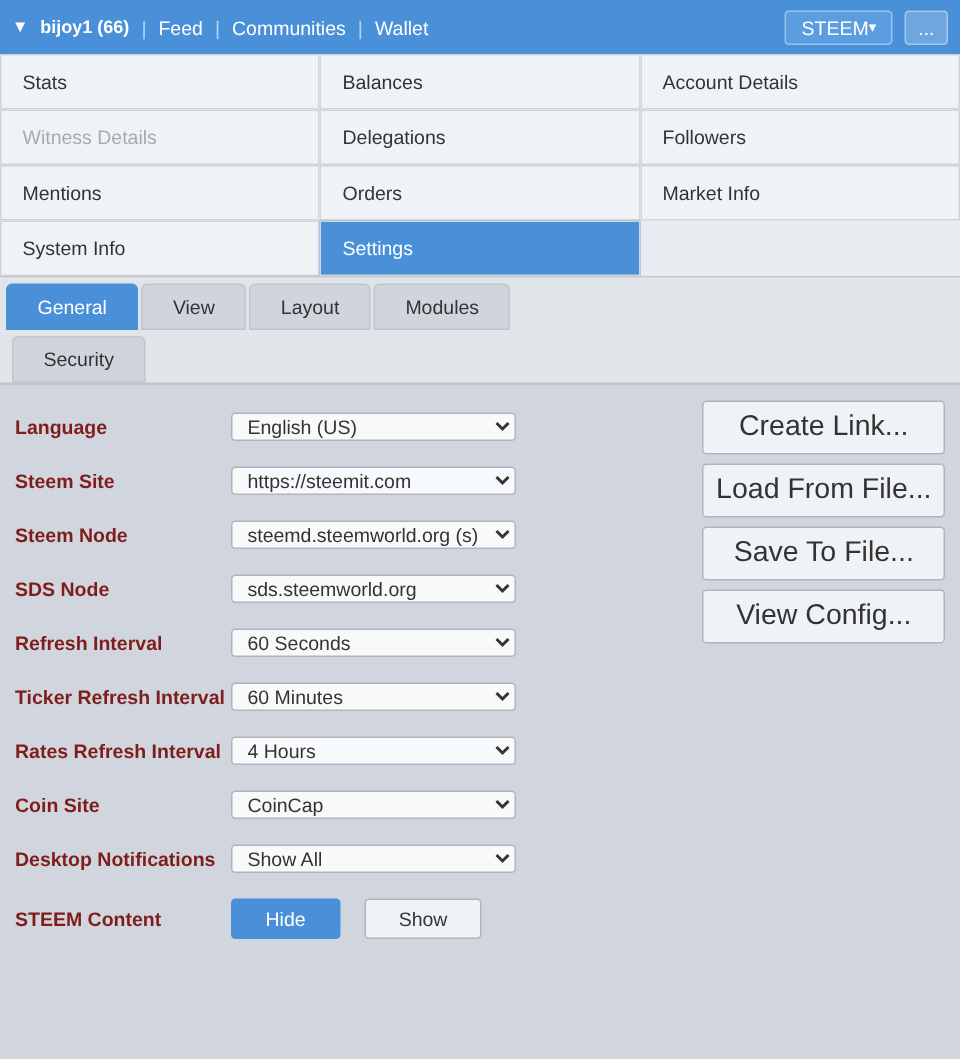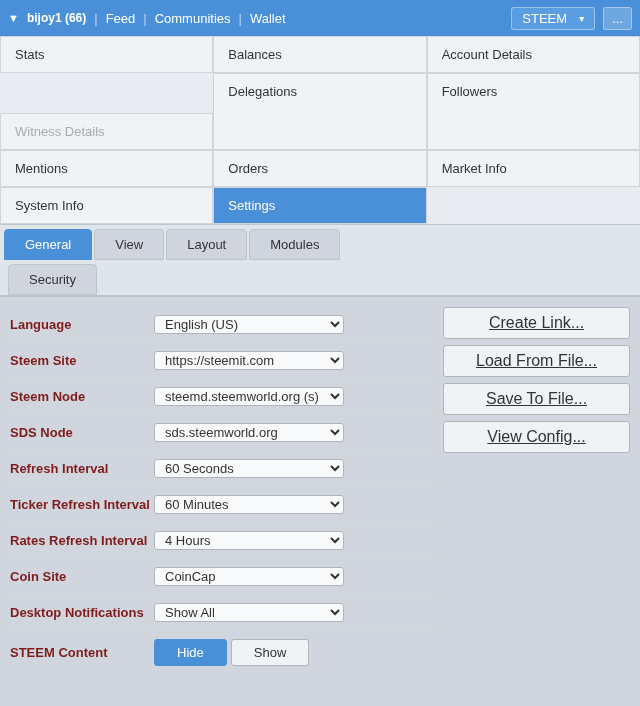--- a/index.html
+++ b/index.html
@@ -11,39 +11,39 @@
       background: #4a90d9;
       padding: 0 8px;
       height: 36px;
       gap: 8px;
     }
     .top-bar-link { color: white; font-size: 13px; cursor: pointer; }
     .top-bar-spacer { flex: 1; }
     .top-bar-steem {
       background: #5a9de0; color: white; border: 1px solid rgba(255,255,255,0.4);
       padding: 3px 10px; border-radius: 3px; cursor: pointer; font-size: 13px;
-      display: flex; align-items: center; gap: 12px;
+      display: flex; align-items: center; gap: 0;
     }
     .top-bar-dots {
       background: rgba(255,255,255,0.2); color: white; border: 1px solid rgba(255,255,255,0.4);
       padding: 3px 8px; border-radius: 3px; cursor: pointer; font-size: 13px;
     }
 
     
     .nav-grid {
       display: grid; grid-template-columns: 1fr 1fr 1fr;
       background: #e8ecf0;
       border-bottom: 1px solid #c0c5cc;
     }
     .nav-item {
       padding: 10px 14px; cursor: pointer; color: #333;
       border: 1px solid #d0d5dc; border-collapse: collapse;
       background: #f0f3f6;
     }
-    .nav-item.disabled { color: #aaa; cursor: default; margin-top: 40px; }
+    .nav-item.disabled { color: #aaa; cursor: default; }
     .nav-item.active-blue {
       background: #4a90d9; color: white; font-weight: 500;
     }
 
     
     .sub-tabs {
       display: flex; background: #e0e5ea;
       border-bottom: 2px solid #c0c5cc;
       padding: 4px 4px 0;
       gap: 2px;
@@ -53,30 +53,30 @@
       background: #d0d5dd; color: #333; border: 1px solid #c0c5cc;
     }
     .sub-tab.active { background: #4a90d9; color: white; border-color: #4a90d9; }
     select {
       width: 190px; padding: 0 6px; border: 1px solid #b0b5bc;
       border-radius: 3px; background: #f8f9fa; color: #333;
       appearance: auto; cursor: pointer;
     }
 
     
-    .toggle-group { display: flex; gap: 4px; }
+    .toggle-group { display: flex; gap: 16px; }
     .toggle-btn {
       padding: 5px 22px; border: 1px solid #b0b5bc; border-radius: 3px;
       cursor: pointer; background: #f0f3f6; color: #333;
     }
     .toggle-btn.active { background: #4a90d9; color: white; border-color: #4a90d9; }
     .action-btn {
-      padding: 6px 32px; border: 1px solid #b0b5bc; border-radius: 3px;
-      background: #f0f3f6; color: #333; cursor: pointer; font-size: 16px;
-      min-width: 130px; text-align: center; text-decoration: underline;
+      padding: 6px 8px; border: 1px solid #b0b5bc; border-radius: 3px;
+      background: #f0f3f6; color: #333; cursor: pointer; font-size: 19px;
+      min-width: 130px; text-align: center;
     }
 
     
     .main-content {
       display: flex; position: relative; padding: 10px;
       gap: 10px;
     }
     .left-settings { flex: 1; }
     .right-buttons { display: flex; flex-direction: column; gap: 6px; padding-top: 0; min-width: 150px; }
 

